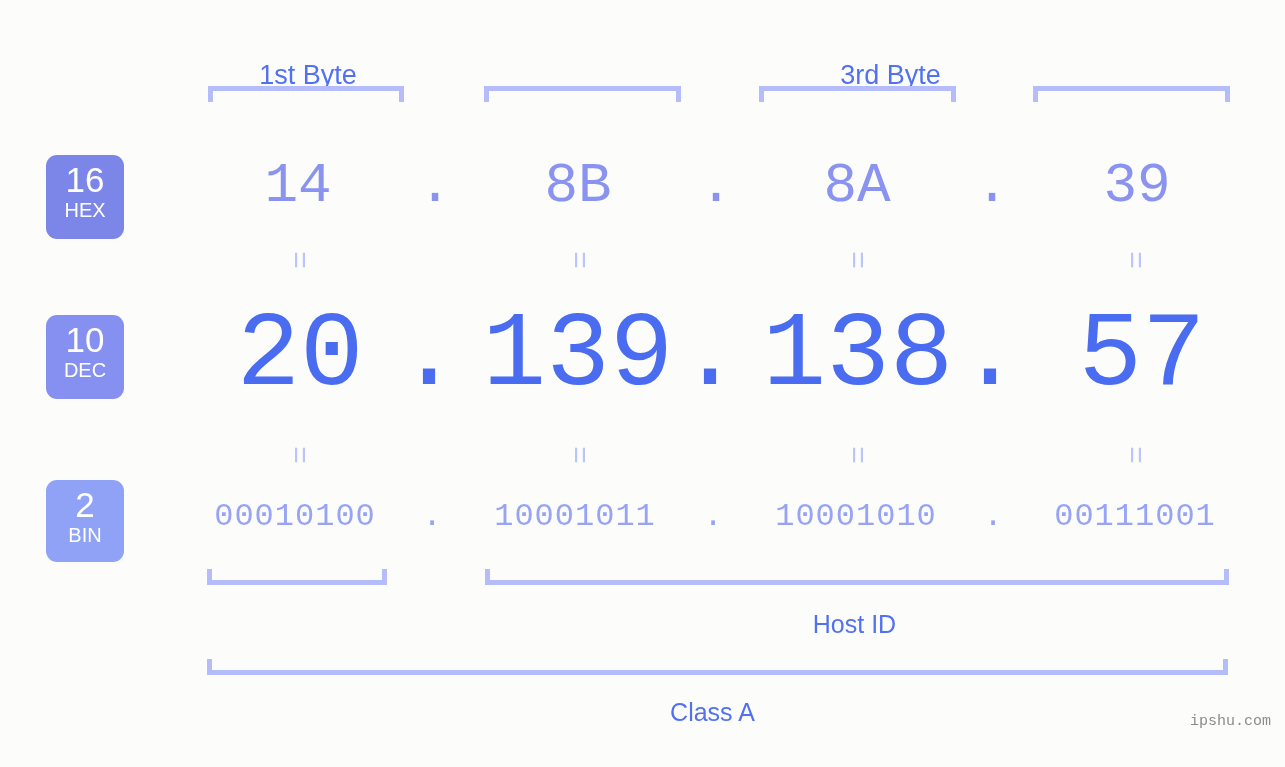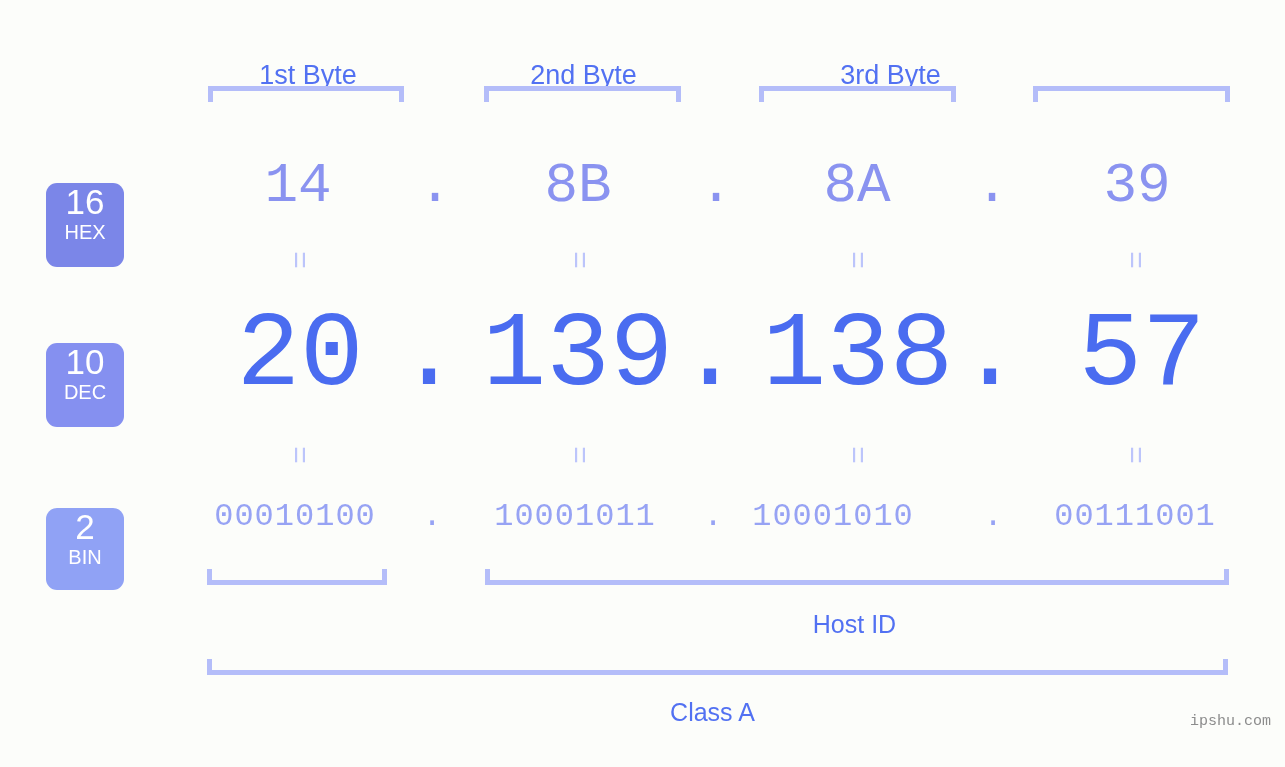--- a/index.html
+++ b/index.html
@@ -60,21 +60,21 @@
 
   
   .badge {
     position: absolute;
     left: 46px;
     width: 78px;
     border-radius: 11px;
     color: #ffffff;
     text-align: center;
     box-sizing: border-box;
-    margin-top: 28px;
+    padding-top: 6px;
   }
   .badge .num {
     display: block;
     font-size: 35px;
     line-height: 38px;
     font-weight: 400;
     font-family: "Liberation Sans", sans-serif;
   }
   .badge .lbl {
     display: block;
@@ -175,21 +175,20 @@
     font-family: "Liberation Mono", monospace;
     letter-spacing: 0px;
   }
 </style>
 </head>
 <body>
 
 <div id="stage">
 
   <div class="byte-header" style="left:183px; width:250px;">1st Byte</div>
-  <div class="byte-header" style="left:461px; width:245px;">2nd Byte</div>
   <div class="byte-header" style="left:768px; width:245px;">3rd Byte</div>
 
   <div class="bracket-down" style="left:208px; top:86px; width:196px;"></div>
   <div class="bracket-down" style="left:484px; top:86px; width:197px;"></div>
   <div class="bracket-down" style="left:759px; top:86px; width:197px;"></div>
   <div class="bracket-down" style="left:1033px; top:86px; width:197px;"></div>
 
   <div class="badge" id="badge-hex">
     <span class="num">16</span>
     <span class="lbl">HEX</span>
@@ -231,21 +230,21 @@
   <div class="eq" style="left:287px; top:440px;">=</div>
   <div class="eq" style="left:567px; top:440px;">=</div>
   <div class="eq" style="left:845px; top:440px;">=</div>
   <div class="eq" style="left:1123px; top:440px;">=</div>
 
   <div class="row-bin">
     <div class="val" style="left:180px; width:230px;">00010100</div>
     <div class="dot" style="left:405px; width:54px;">.</div>
     <div class="val" style="left:460px; width:230px;">10001011</div>
     <div class="dot" style="left:686px; width:54px;">.</div>
-    <div class="val" style="left:718px; width:230px;">10001010</div>
+    <div class="val" style="left:741px; width:230px;">10001010</div>
     <div class="dot" style="left:966px; width:54px;">.</div>
     <div class="val" style="left:1020px; width:230px;">00111001</div>
   </div>
 
   <div class="bracket-up" style="left:207px; top:569px; width:180px;"></div>
   <div class="bracket-up" style="left:485px; top:569px; width:744px;"></div>
 
   <div class="caption" style="left:737px; top:610px; width:235px;">Host ID</div>
 
   <div class="bracket-up" style="left:207px; top:659px; width:1021px;"></div>

